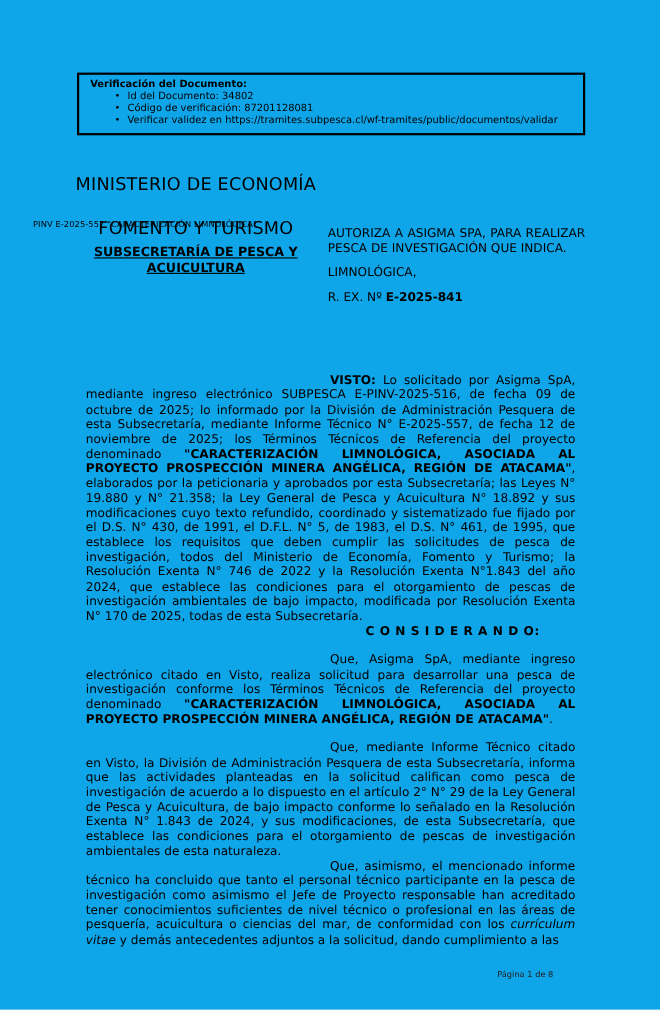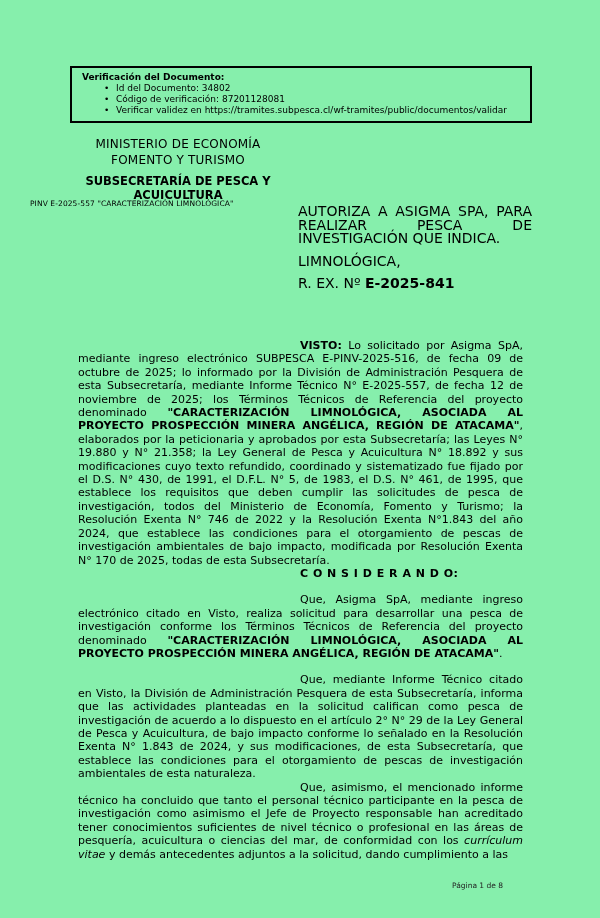--- a/index.html
+++ b/index.html
@@ -4,78 +4,79 @@
 <style>
   * { margin: 0; padding: 0; box-sizing: border-box; }
   html, body { background: #ffffff; }
   body {
     width: 600px; height: 918px;
     position: relative;
     font-family: "DejaVu Sans", "Liberation Sans", sans-serif;
     color: #000;
     -webkit-font-smoothing: antialiased;
   }
-  .page { position: absolute; inset: 0; background: #86efac; }
+  .page { position: absolute; inset: 0; background: #0ea5e9; }
 
   
   .verify-box {
     position: absolute; left: 70px; top: 66px; width: 462px; min-height: 52px;
     border: 2px solid #000;
     padding: 4px 4px 5px 10px;
     font-size: 9px; line-height: 11px;
   }
   .verify-title { font-weight: bold; }
   .verify-list { list-style: none; padding-left: 22px; }
   .verify-list li { position: relative; padding-left: 12px; white-space: nowrap; }
   .verify-list li .bullet {
     position: absolute; left: 0; top: 0; font-size: 9px;
   }
 
   
   .org-header {
     position: absolute; left: 42px; top: 136px; width: 272px;
     text-align: center;
   }
-  .ministry-line { font-size: 12px; line-height: 16px; letter-spacing: 0.2px; }
+  .ministry-line { font-size: 16px; line-height: 16px; letter-spacing: 0.2px; margin-top: 24px; }
   .subsecretaria {
     margin: 6px auto 0; width: 200px;
     font-weight: bold; font-size: 11.5px; line-height: 14px;
+    text-decoration: underline;
   }
 
   
   .file-ref {
     position: absolute; left: 30px; top: 199px;
     font-size: 7.5px; line-height: 9px; letter-spacing: 0.1px;
   }
 
   
   .right-col {
     position: absolute; left: 298px; top: 205px; width: 234px;
-    font-size: 14px; line-height: 13.5px;
+    font-size: 11px; line-height: 13.5px;
   }
   .res-title { text-align: justify; }
   .res-city { margin-top: 9px; }
   .res-rex { margin-top: 9px; }
   .res-date { margin-top: 13px; }
   .bold { font-weight: bold; }
 
   
   .doc-body {
     position: absolute; left: 78px; top: 339px; width: 445px;
     font-size: 11px; line-height: 13.4px;
     text-align: justify;
   }
   .doc-body p { margin: 0; }
   .indent { text-indent: 222px; }
   .considerando {
     font-weight: bold;
     text-indent: 222px;
     letter-spacing: 0.5px;
     white-space: nowrap;
-    text-align: left;
+    text-align: center;
   }
   .gap-before { margin-top: 13px !important; }
   .italic { font-style: italic; }
 
   
   .page-footer {
     position: absolute; left: 452px; top: 881px;
     font-size: 7.5px; color: #222;
   }
 </style>

